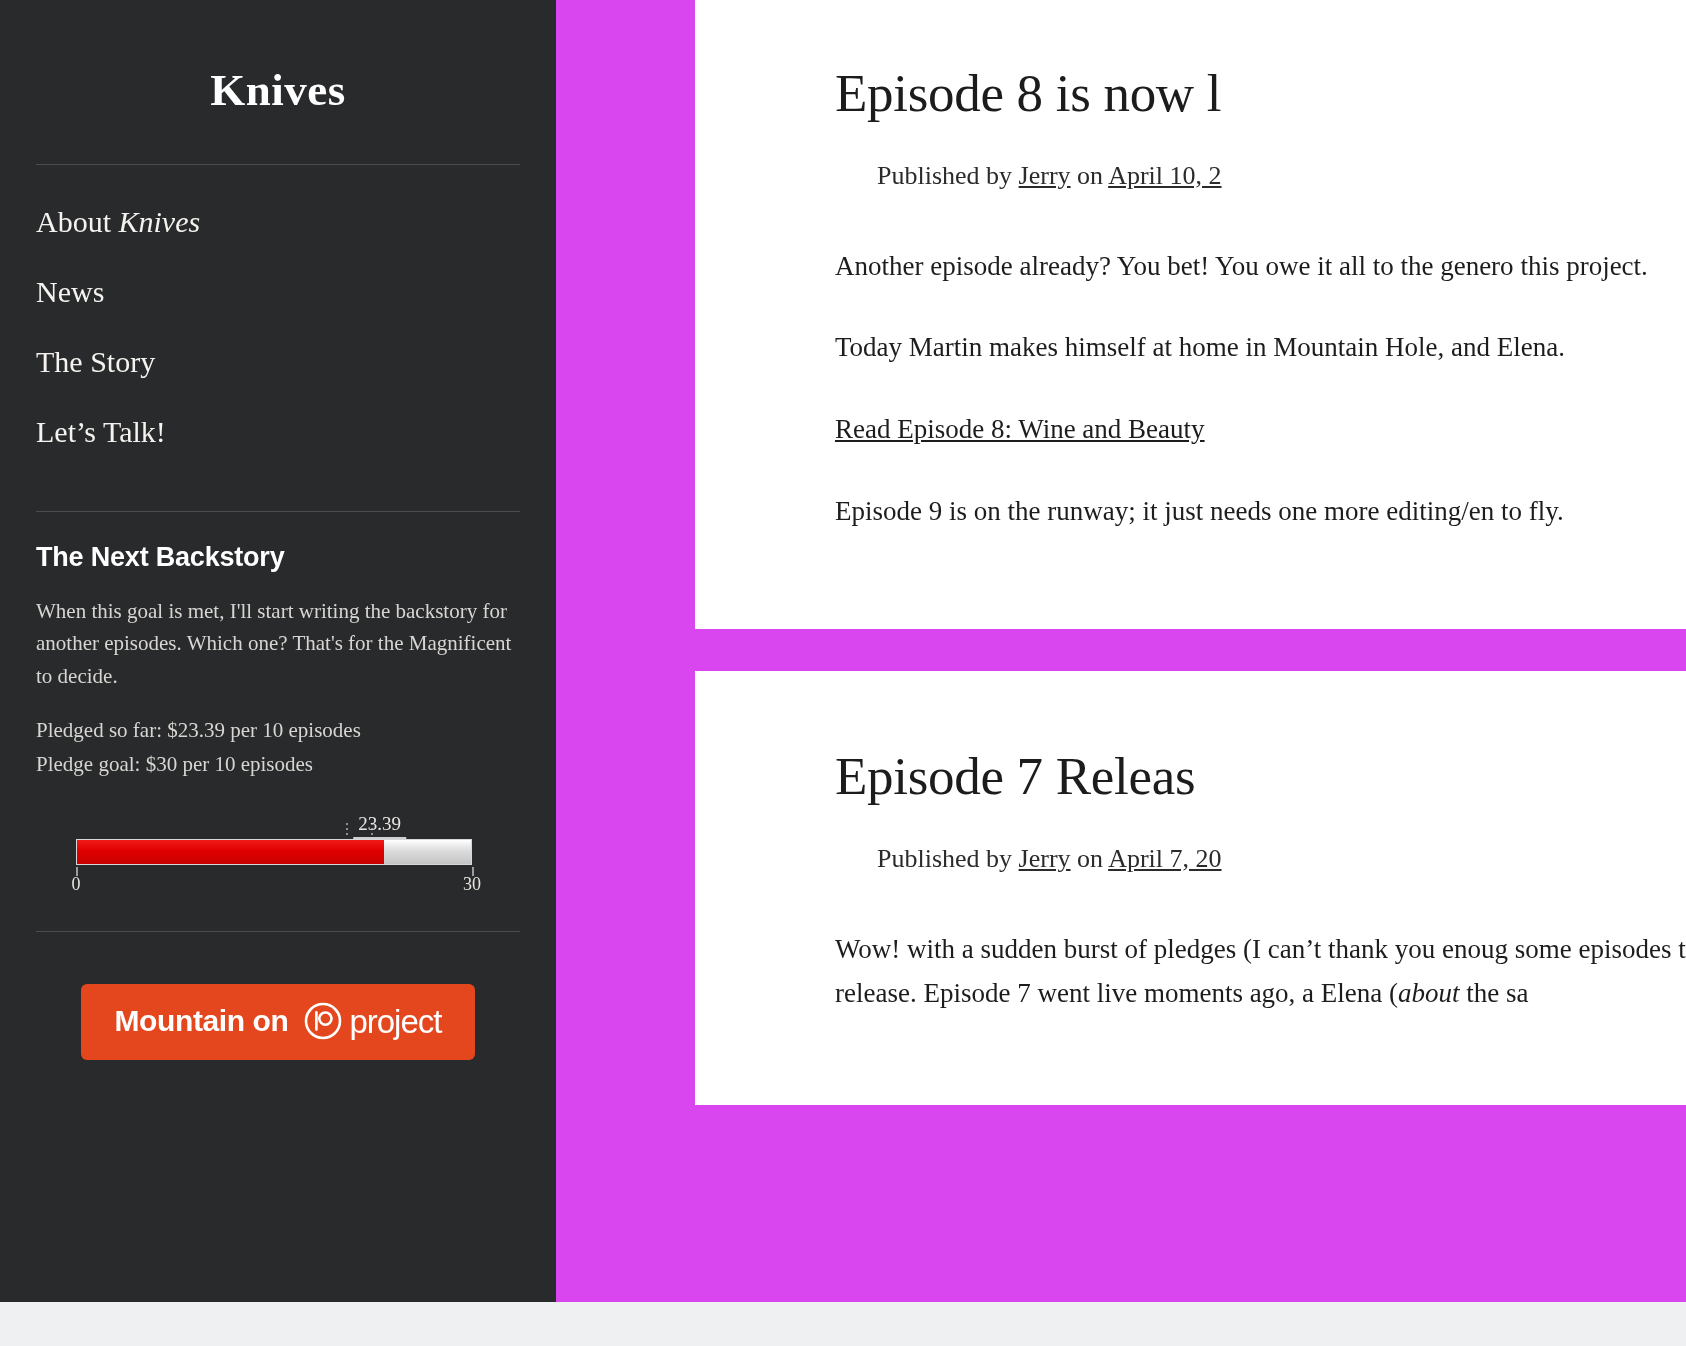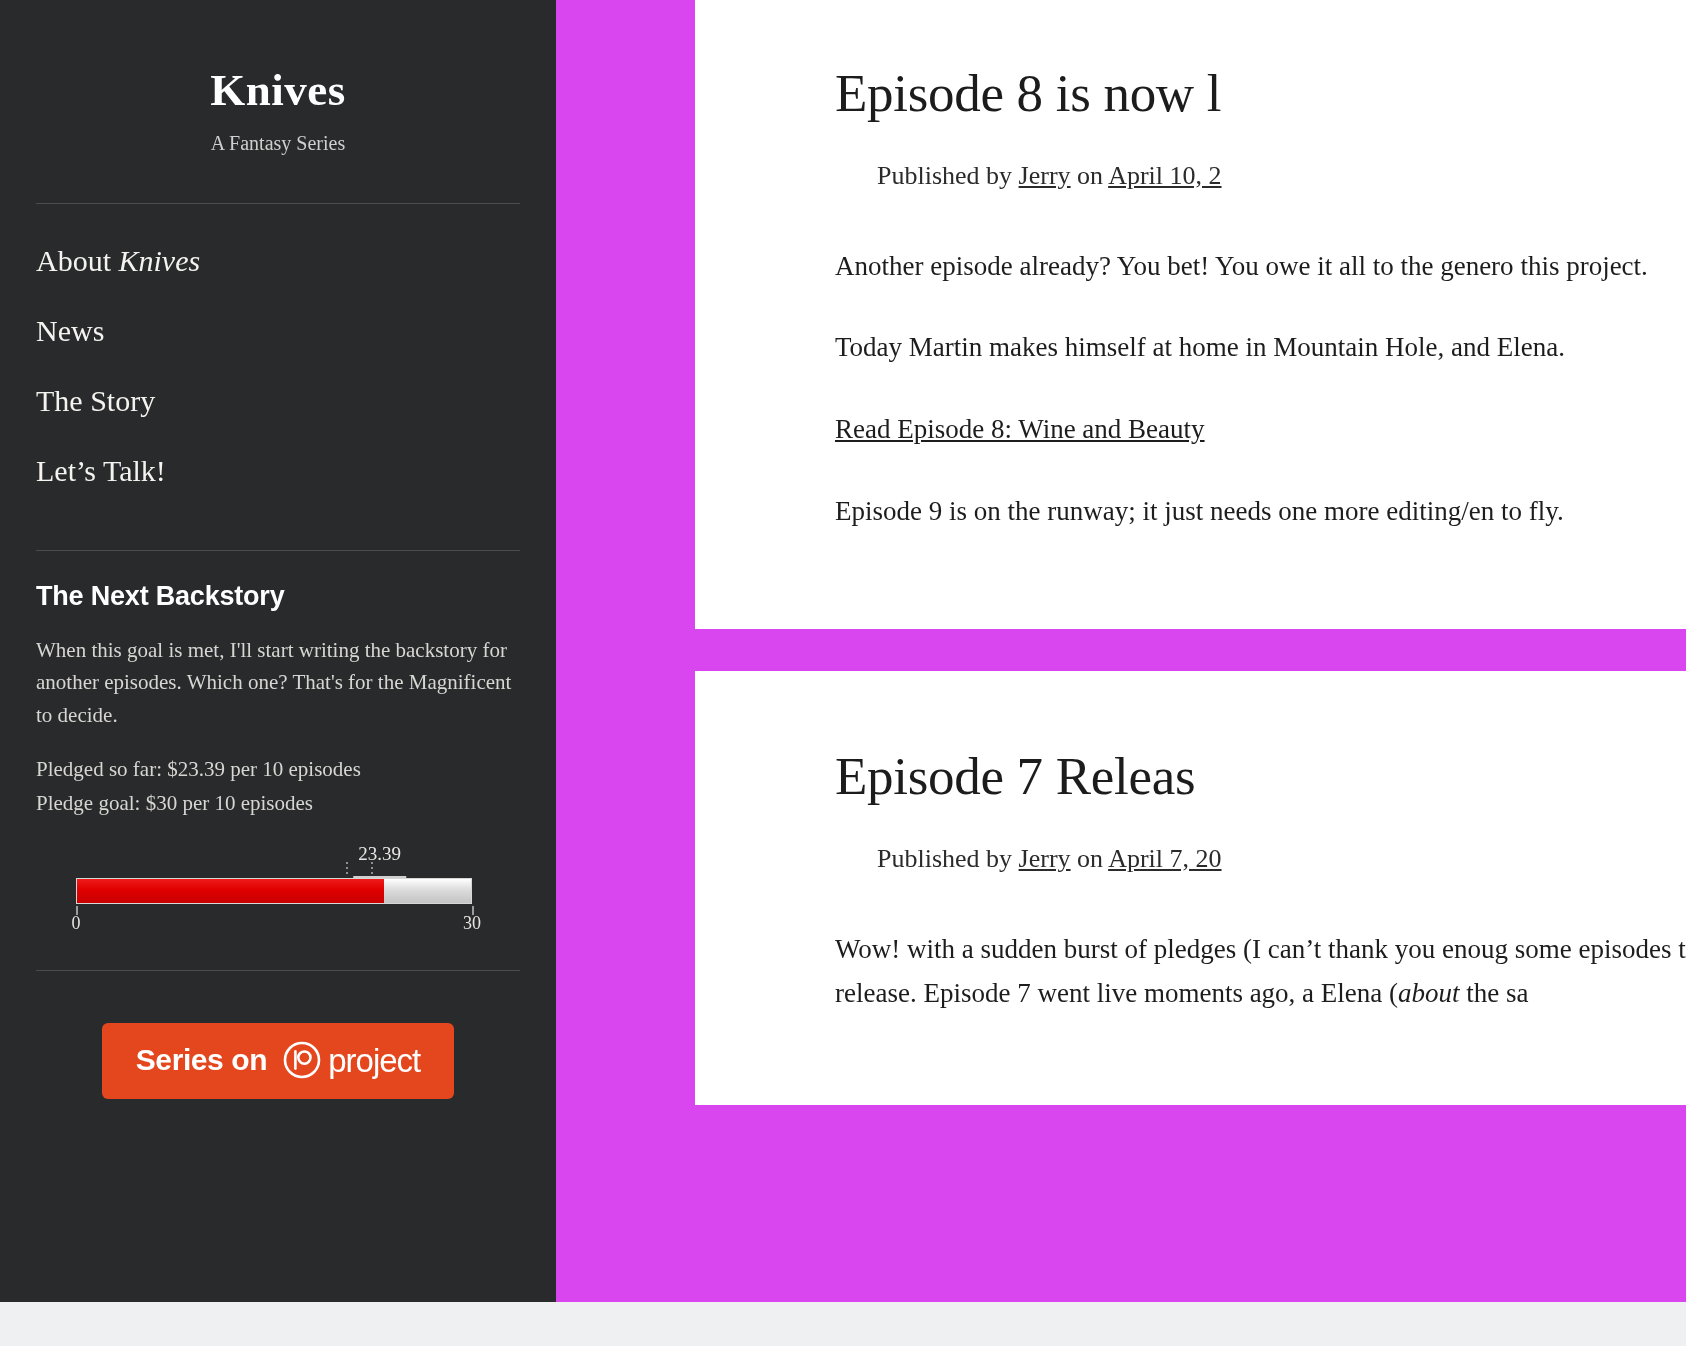--- a/index.html
+++ b/index.html
@@ -124,21 +124,21 @@
     transform: translateX(-100%);
     text-align: right;
     padding-right: 2px;
   }
   .meter-value {
     font-family: "Liberation Serif", serif;
     font-size: 19px;
     color: #e9e7e3;
     line-height: 1;
     border-bottom: 2px solid #cfcfcf;
-    padding: 0 5px 13px 5px;
+    padding: 0 5px 4px 5px;
     display: inline-block;
     text-align: center;
   }
   .meter-value-tick {
     position: absolute;
     right: 0;
     bottom: -10px;
     width: 2px;
     height: 10px;
     background: #cfcfcf;
@@ -295,21 +295,20 @@
   .post-body em { font-style: italic; }
 </style>
 </head>
 <body>
 
 <div class="page">
 
   <aside class="sidebar">
 
     <h1 class="site-title">Knives</h1>
-    <p class="site-tagline">A Fantasy Series</p>
 
     <hr class="rule top">
 
     <nav class="nav">
       <a class="nav-item" href="#"><span>About </span><i>Knives</i></a>
       <a class="nav-item" href="#">News</a>
       <a class="nav-item" href="#">The Story</a>
       <a class="nav-item" href="#">Let’s Talk!</a>
     </nav>
 
@@ -341,21 +340,21 @@
           <span class="axis-label axis-min">0</span>
           <span class="axis-label axis-max">30</span>
         </div>
       </div>
     </section>
 
     <hr class="rule bottom">
 
     <div class="patreon-wrap">
       <a class="patreon-btn" href="#">
-        <span class="patreon-label">Series on</span>
+        <span class="patreon-label">Mountain on</span>
         <span class="patreon-logo">
           <svg width="38" height="38" viewBox="0 0 38 38" aria-hidden="true">
             <circle cx="19" cy="19" r="17" fill="none" stroke="#ffffff" stroke-width="2.6"></circle>
             <path d="M12.4 10.4 v17.2" stroke="#ffffff" stroke-width="2.6" fill="none" stroke-linecap="round"></path>
             <circle cx="21.4" cy="16.6" r="6.1" fill="none" stroke="#ffffff" stroke-width="2.6"></circle>
           </svg>
           <span class="patreon-wordmark">project</span>
         </span>
       </a>
     </div>

